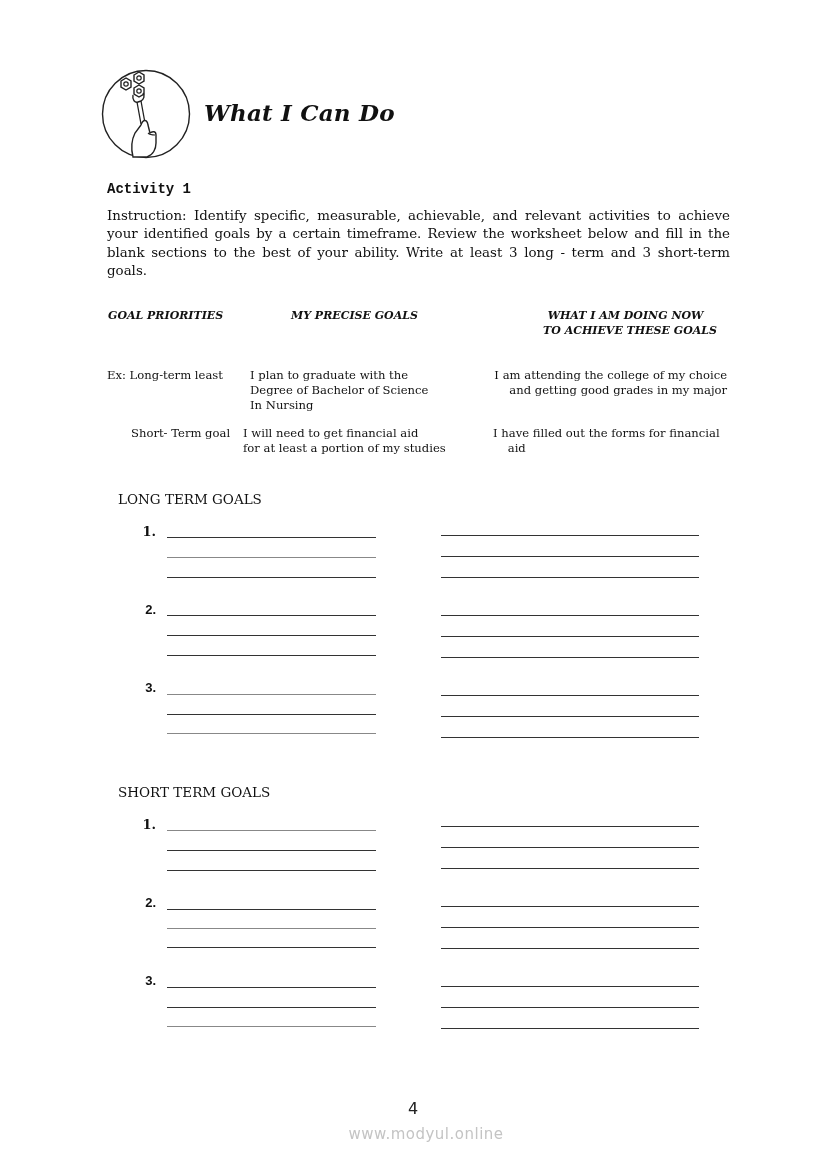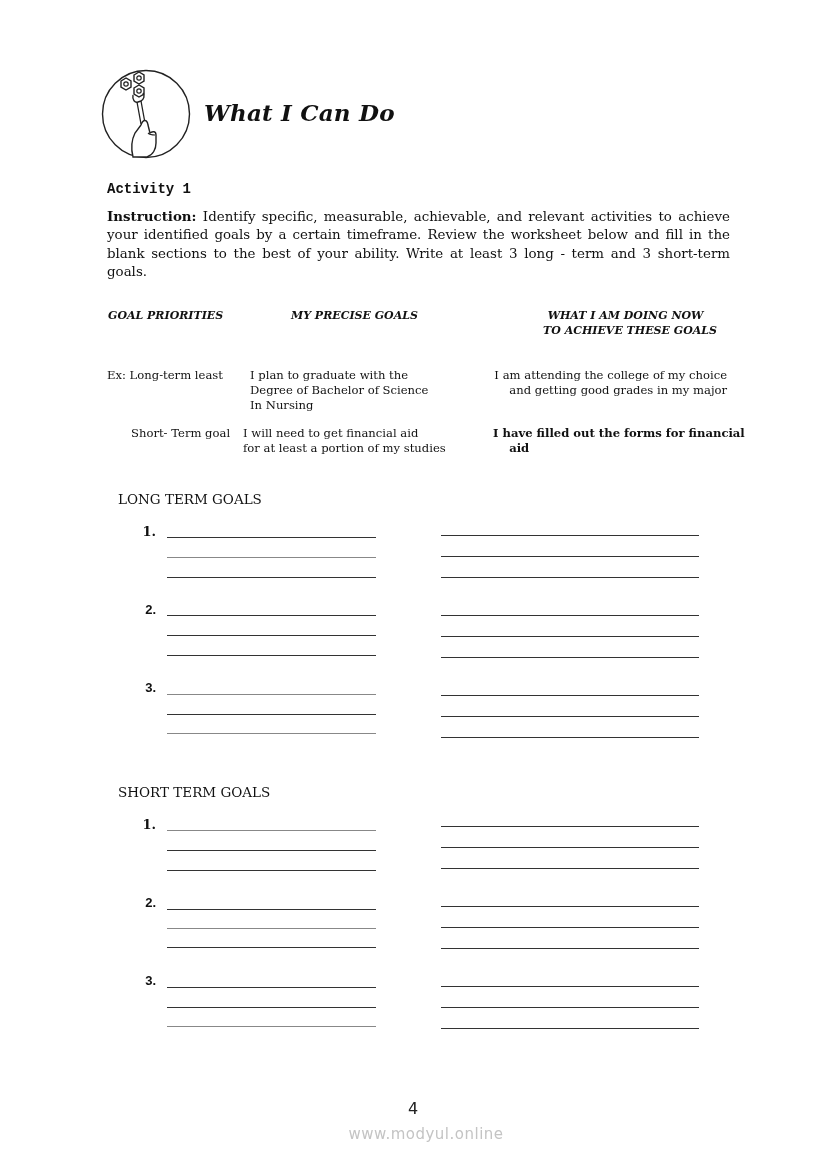--- a/index.html
+++ b/index.html
@@ -4,34 +4,34 @@
 <style>
   html, body { margin: 0; padding: 0; background: #ffffff; }
   body { width: 826px; height: 1169px; position: relative; overflow: hidden; color: #111; font-family: "DejaVu Serif", serif; }
   .abs { position: absolute; }
 
   .icon-circle { left: 101px; top: 69px; width: 90px; height: 90px; }
   .section-title { left: 204px; top: 99px; font-family: "DejaVu Serif", serif; font-weight: bold; font-style: italic; font-size: 23px; letter-spacing: 0.2px; color: #111; }
 
   .activity-title { left: 107px; top: 181px; font-family: Liberation Mono, monospace; font-weight: bold; font-size: 14px; }
   .instruction { left: 107px; top: 207px; width: 623px; font-family: "DejaVu Serif", serif; font-size: 13.4px; line-height: 18.3px; text-align: justify; }
-  .instruction b { font-weight: bold; }
+  .instruction b { font-weight: normal; }
 
   .colhead { font-family: "DejaVu Serif", serif; font-weight: bold; font-style: italic; font-size: 11px; line-height: 15px; }
   .ch1 { left: 108px; top: 308px; }
   .ch2 { left: 291px; top: 308px; }
   .ch3 { left: 530px; top: 308px; width: 200px; text-align: center; }
 
   .ex { font-family: "DejaVu Serif", serif; font-size: 11.6px; line-height: 15px; white-space: pre; }
   .ex1-label { left: 107px; top: 368px; }
   .ex1-goal { left: 250px; top: 368px; }
   .ex1-doing { left: 487px; top: 368px; text-align: right; }
   .ex2-label { left: 131px; top: 426px; }
   .ex2-goal { left: 243px; top: 426px; }
-  .ex2-doing { left: 493px; top: 426px; font-weight: bold; }
+  .ex2-doing { left: 493px; top: 426px; }
 
   .group-heading { font-family: "DejaVu Serif", serif; font-weight: normal; font-size: 13.5px; }
   .gh-long { left: 118px; top: 491px; }
   .gh-short { left: 118px; top: 784px; }
 
   .num { font-family: "DejaVu Serif", serif; font-weight: bold; font-size: 13px; width: 20px; text-align: right; }
   .num.sans { font-family: "Liberation Sans", sans-serif; }
 
   .line-l { position: absolute; left: 167px; width: 209px; height: 0; border-top: 1.2px solid #333; }
   .line-l.grey { border-top: 1.6px solid #888; }

